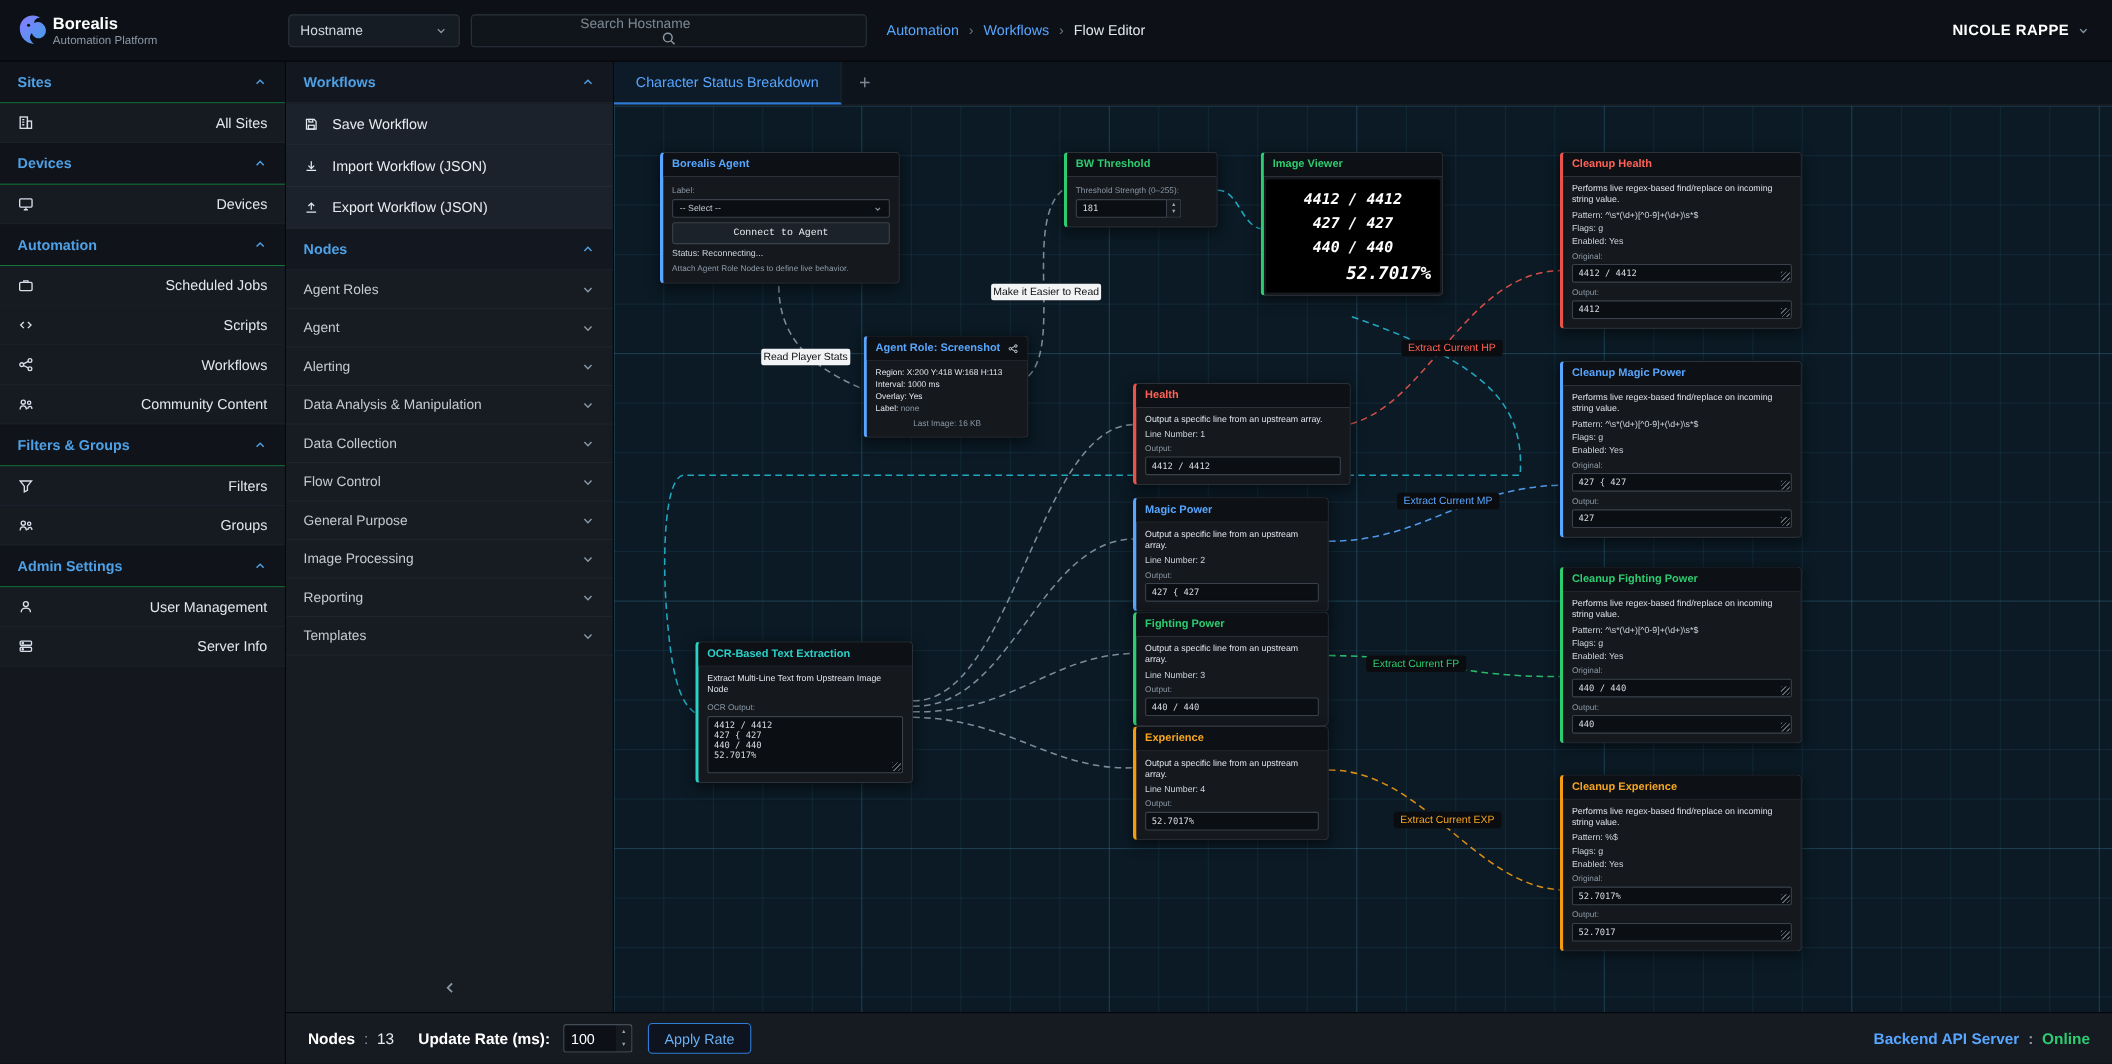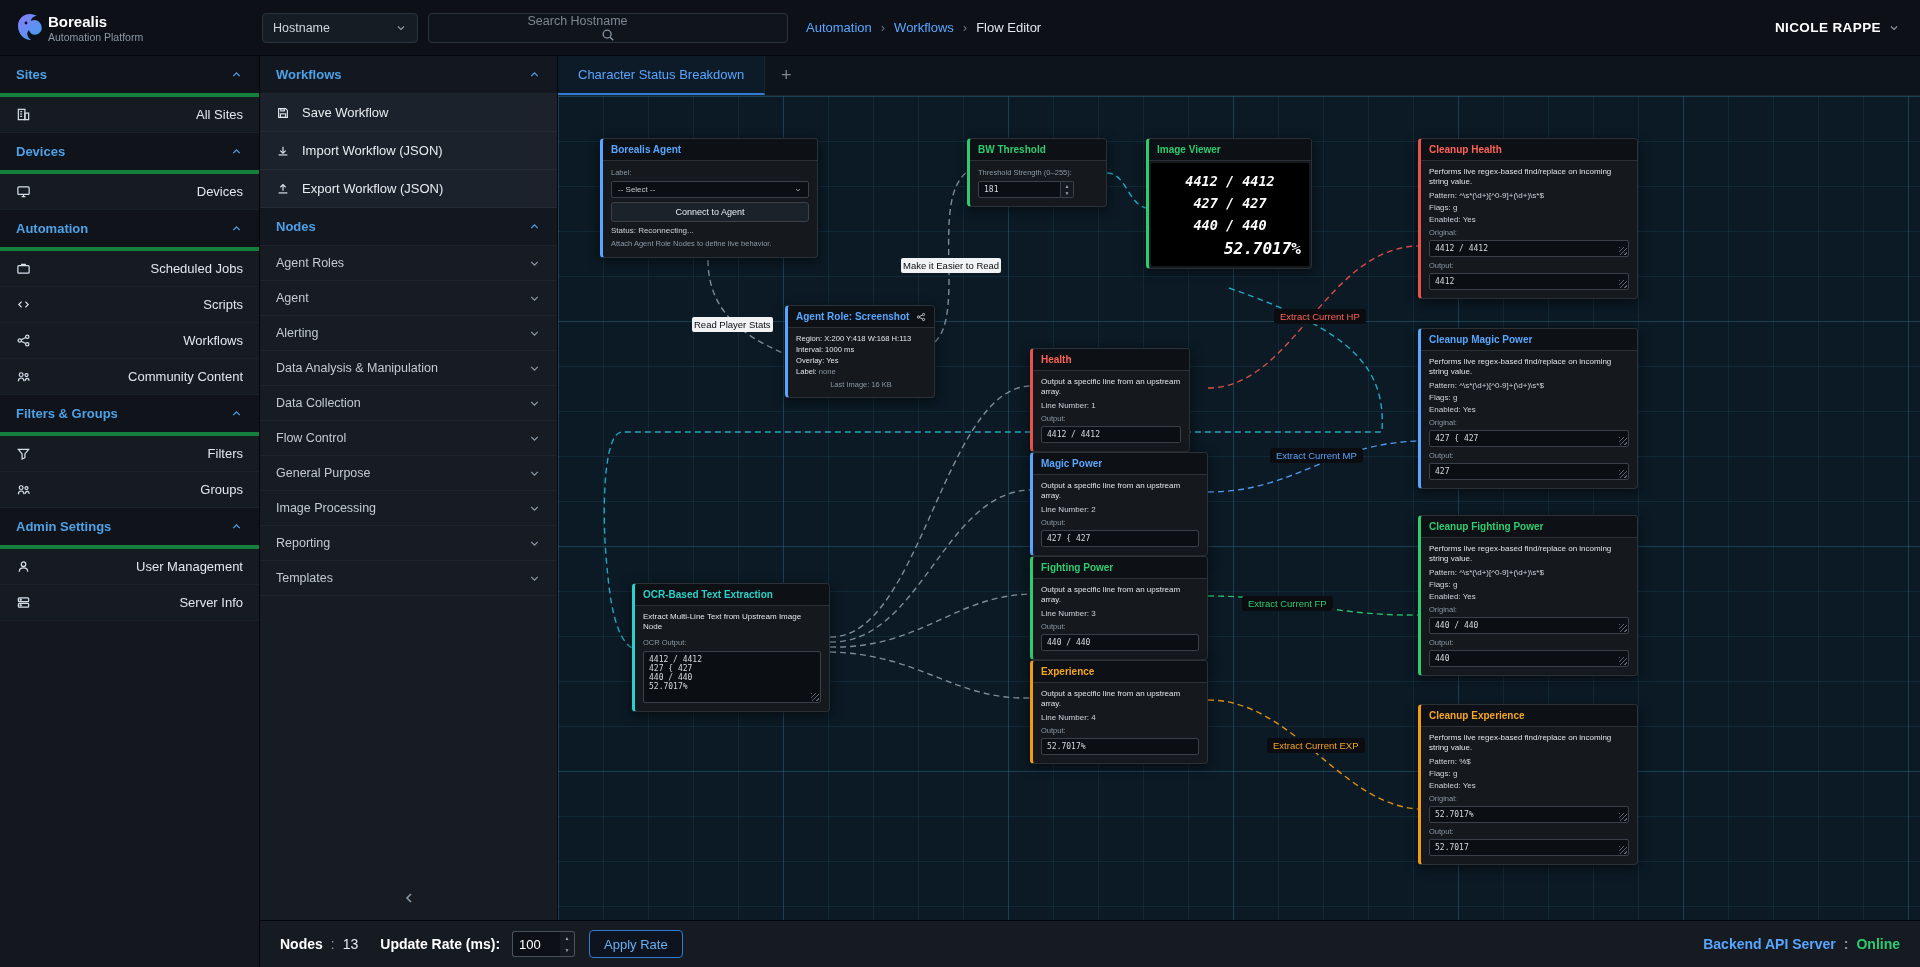--- a/index.html
+++ b/index.html
@@ -25,21 +25,21 @@
   .breadcrumb .bc-current { color:#e3e8ee; }
   .user-menu { margin-left:auto; margin-right:20px; display:flex; align-items:center; gap:7px;
     color:#ffffff; font-size:13.5px; font-weight:600; letter-spacing:.4px; cursor:pointer; }
   .icn { display:inline-flex; color:#8b98a5; }
   .icn svg { display:block; }
 
   
   .sidebar { position:absolute; top:56px; left:0; width:260px; bottom:0; background:#14181e;
     border-right:1px solid #04060a; z-index:20; }
   .side-header { display:flex; align-items:center; justify-content:space-between; padding:11px 16px;
-    background:#10141a; color:#4ea1e6; font-weight:bold; font-size:13px; border-bottom:4px solid #15803d; cursor:pointer; }
+    background:#10141a; color:#4ea1e6; font-weight:bold; font-size:13px; border-bottom:1px solid #15803d; cursor:pointer; }
   .side-header .icn { color:#4ea1e6; }
   .side-item { display:flex; align-items:center; gap:12px; padding:10px 16px; background:#161b22;
     color:#e2e7ec; font-size:13px; border-bottom:1px solid #1b212a; cursor:pointer;justify-content:space-between; }
   .side-item .icn { color:#d7e0ea; }
 
   
   .panel { position:absolute; top:56px; left:260px; width:298px; bottom:47px; background:#171c23;
     border-right:1px solid #04060a; display:flex; flex-direction:column; z-index:20; }
   .panel-header { display:flex; align-items:center; justify-content:space-between; padding:11px 16px;
     background:#131820; color:#4ea1e6; font-weight:bold; font-size:13px; border-bottom:1px solid #1e242c; cursor:pointer; }
@@ -86,21 +86,21 @@
   .accent-teal { border-left:3px solid #2ad1c9; }  .t-teal { color:#2ad1c9; }
   .desc { color:#dfe4ea; font-size:8px; line-height:1.3; }
   .meta { color:#cfd5dc; font-size:8px; }
   .flabel { color:#8b98a5; font-size:7.5px; margin-top:1px; }
   .field { background:#0b0e12; border:1px solid #3a414a; border-radius:2px; padding:3px 5px;
     color:#d5dae0; font-family:"DejaVu Sans Mono",monospace; font-size:8px; position:relative; min-height:14px; }
   .field.resize::after { content:""; position:absolute; right:1px; bottom:1px; width:8px; height:8px;
     background:repeating-linear-gradient(135deg,#5b636d 0 1px,transparent 1px 3px); }
   .pre { white-space:pre; }
   .node-btn { background:#1c222a; border:1px solid #3a414a; border-radius:3px; color:#e8ecf0;
-    font-size:9px; padding:4px 0; text-align:center; cursor:pointer; }
+    font-size:9px; padding:4px 0; text-align:center; cursor:pointer;font-family:Liberation Mono, monospace; }
   .select-box { background:#0b0e12; border:1px solid #3a414a; border-radius:2px; padding:3px 6px;
     color:#c3cad2; font-size:8px; display:flex; justify-content:space-between; align-items:center; cursor:pointer; }
   .hint { color:#8b98a5; font-size:7.5px; line-height:1.3; }
   .num-wrap { display:flex; width:96px; }
   .num-wrap .field { flex:1; border-radius:2px 0 0 2px; }
   .spin { width:13px; border:1px solid #3a414a; border-left:none; border-radius:0 2px 2px 0;
     display:flex; flex-direction:column; background:#151a20; }
   .spin span { flex:1; display:flex; align-items:center; justify-content:center; font-size:5px;
     color:#9aa4ad; cursor:pointer; }
   .viewer-screen { background:#000; margin:2px; padding:10px 8px 8px; display:flex; flex-direction:column;
@@ -573,21 +573,21 @@
     <div class="node-body">
       <div class="desc">Extract Multi-Line Text from Upstream Image Node</div>
       <div class="flabel">OCR Output:</div>
       <div class="field resize pre" style="min-height:52px">4412 / 4412
 427 { 427
 440 / 440
 52.7017%</div>
     </div>
   </div>
 
-  <div class="node accent-red" style="left:472px;top:252px;width:160px">
+  <div class="node accent-red" style="left:472px;top:252px;width:198px">
     <div class="node-head t-red">Health</div>
     <div class="node-body" style="gap:3px">
       <div class="desc">Output a specific line from an upstream array.</div>
       <div class="meta">Line Number: 1</div>
       <div class="flabel">Output:</div>
       <div class="field">4412 / 4412</div>
     </div>
   </div>
   <div class="node accent-blue" style="left:472px;top:356px;width:178px">
     <div class="node-head t-blue">Magic Power</div>

